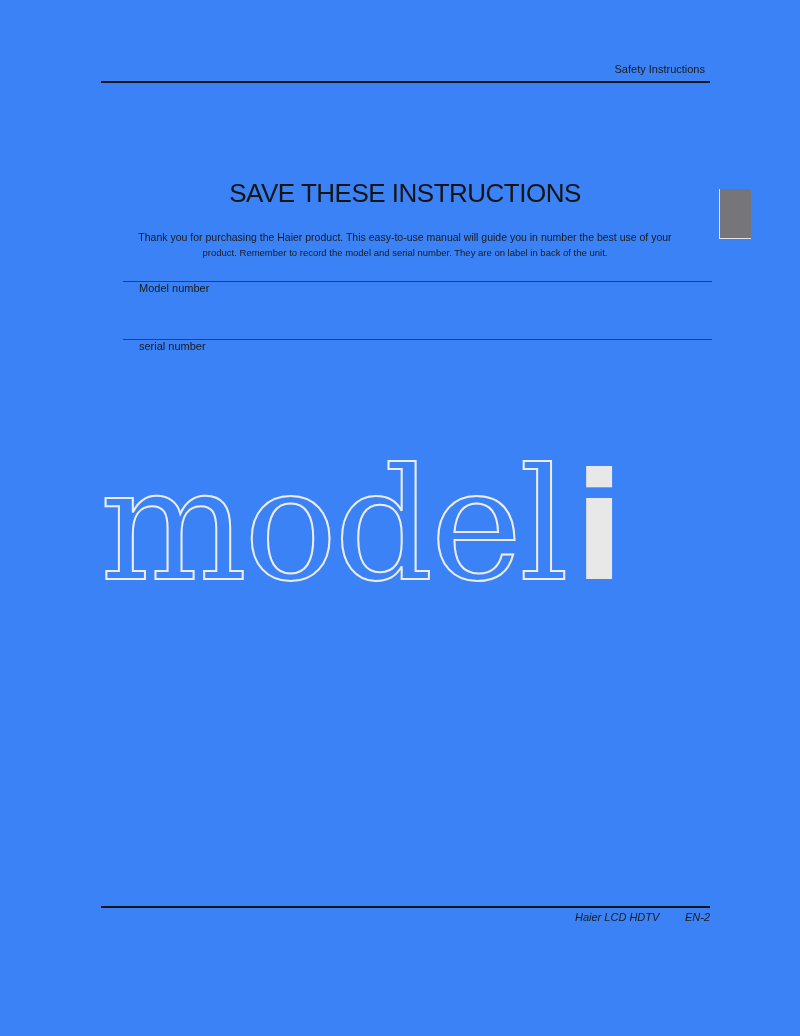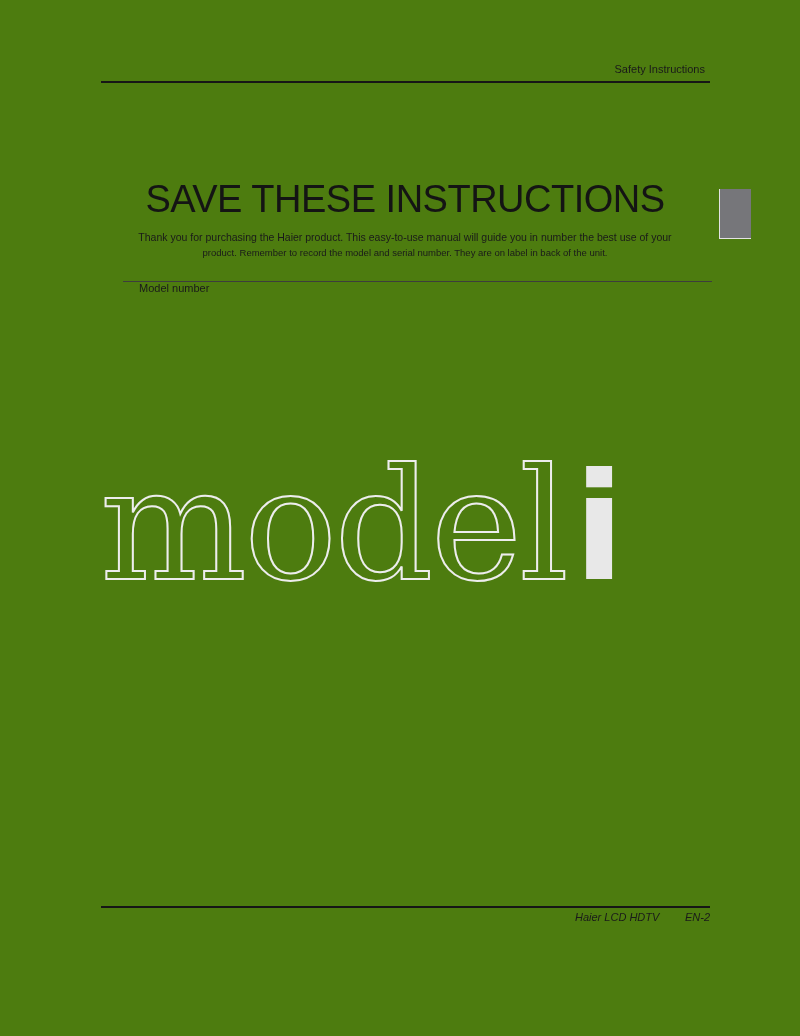--- a/index.html
+++ b/index.html
@@ -5,21 +5,21 @@
   html, body {
     margin: 0;
     padding: 0;
     background: #ffffff;
     font-family: "Liberation Sans", sans-serif;
   }
   .page {
     position: relative;
     width: 800px;
     height: 1036px;
-    background: #4d7c0f;
+    background: #3b82f6;
     overflow: hidden;
   }
   
   .header-label {
     position: absolute;
     left: 400px;
     top: 63px;
     width: 305px;
     text-align: right;
     font-size: 11px;
@@ -44,21 +44,21 @@
     border-left: 1px solid #e3e3e3;
     border-bottom: 1px solid #e3e3e3;
   }
   
   .doc-title {
     position: absolute;
     left: 100px;
     top: 178px;
     width: 610px;
     text-align: center;
-    font-size: 38px;
+    font-size: 26px;
     letter-spacing: -0.5px;
     color: #141414;
     white-space: nowrap;
   }
   
   .intro-line1 {
     position: absolute;
     left: 100px;
     top: 231px;
     width: 610px;
@@ -170,20 +170,23 @@
   <div class="doc-title">SAVE THESE INSTRUCTIONS</div>
 
   <div class="intro-line1">Thank you for purchasing the Haier product. This easy-to-use manual will guide you in number the best use of your</div>
 
   <div class="intro-line2">product. Remember to record the model and serial number. They are on label in back of the unit.</div>
 
   <div class="field field-1">
     <div class="field-label">Model number</div>
   </div>
 
+  <div class="field field-2">
+    <div class="field-label">serial number</div>
+  </div>
 
 
 
   <div class="watermark">
     <span class="watermark-outline">model</span><span class="watermark-solid">i</span>
   </div>
 
   <div class="footer-rule"></div>
 
   <div class="footer-left">Haier LCD HDTV</div>

